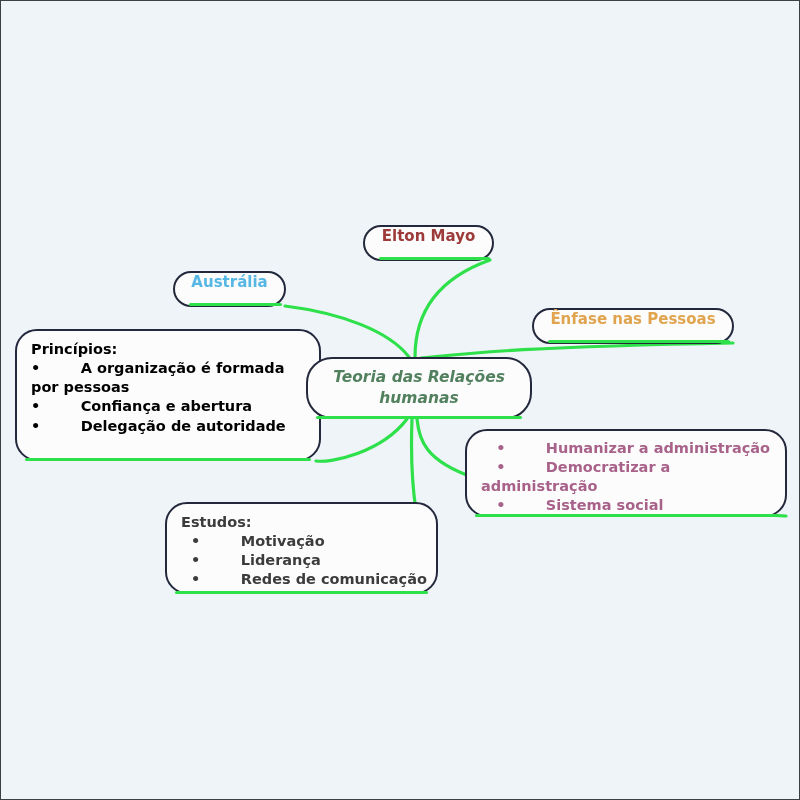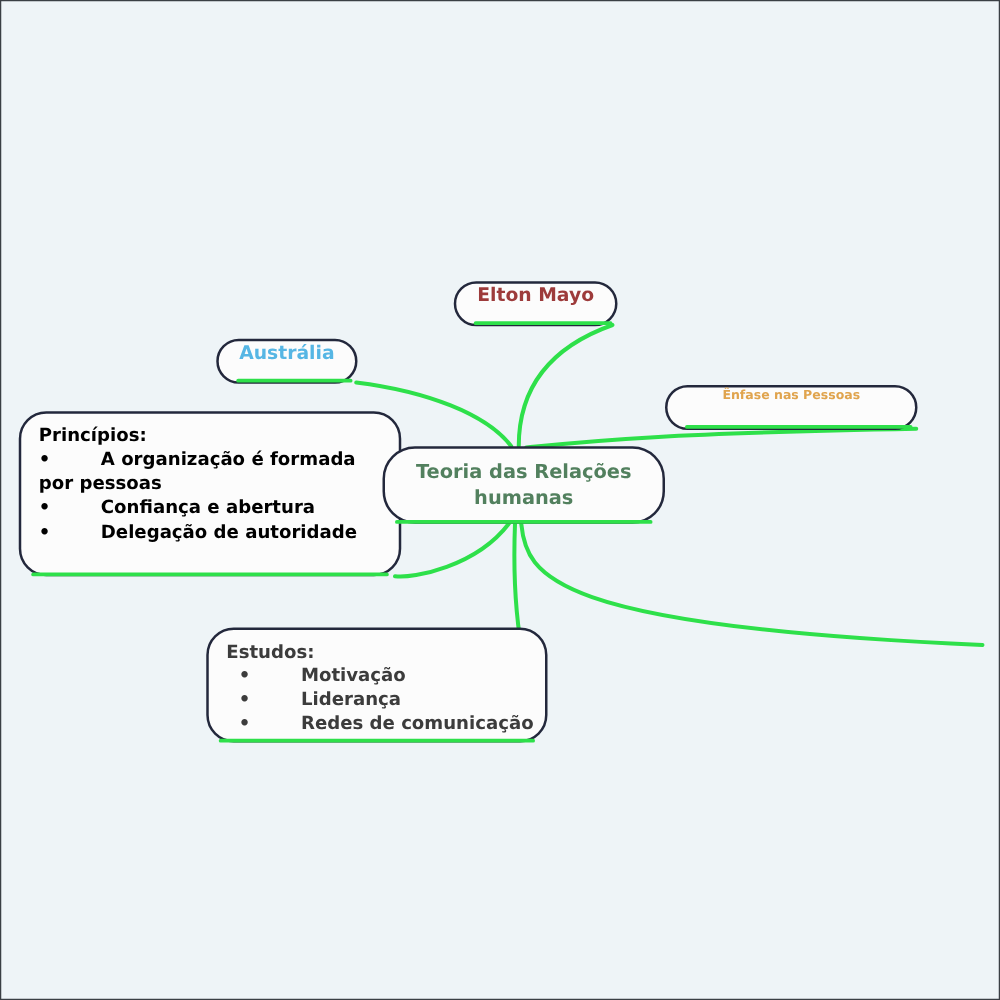--- a/index.html
+++ b/index.html
@@ -67,20 +67,21 @@
     top: 356px;
     width: 226px;
     height: 62px;
     border-radius: 26px;
     align-items: center;
     justify-content: center;
     text-align: center;
     color: #52805e;
     font-size: 15.5px;
     z-index: 5;
+    font-style: italic;
   }
   #node-central .line { line-height: 1.35; }
 
   
   #node-elton {
     left: 362px;
     top: 224px;
     width: 131px;
     height: 36px;
     color: #9d3b3b;
@@ -95,21 +96,21 @@
     color: #56b6e4;
     font-size: 15px;
   }
   
   #node-enfase {
     left: 531px;
     top: 307px;
     width: 202px;
     height: 36px;
     color: #e0a44e;
-    font-size: 10px;
+    font-size: 15px;
   }
   
   #node-principios {
     left: 14px;
     top: 328px;
     width: 306px;
     height: 132px;
     padding: 9px 0 9px 14px;
     color: #000000;
     font-size: 14.5px;
@@ -168,20 +169,27 @@
   </div>
 
   <div class="node" id="node-estudos">
     <span class="underline"></span>
     <div class="line">Estudos:</div>
     <div class="line">  •        Motivação</div>
     <div class="line">  •        Liderança</div>
     <div class="line">  •        Redes de comunicação</div>
   </div>
 
+  <div class="node" id="node-humanizar">
+    <span class="underline"></span>
+    <div class="line">   •        Humanizar a administração</div>
+    <div class="line">   •        Democratizar a</div>
+    <div class="line">administração</div>
+    <div class="line">   •        Sistema social</div>
+  </div>
 
   <div class="node pill" id="node-elton">
     <span class="underline"></span>
     <div class="line">Elton Mayo</div>
   </div>
 
   <div class="node pill" id="node-australia">
     <span class="underline"></span>
     <div class="line">Austrália</div>
   </div>

